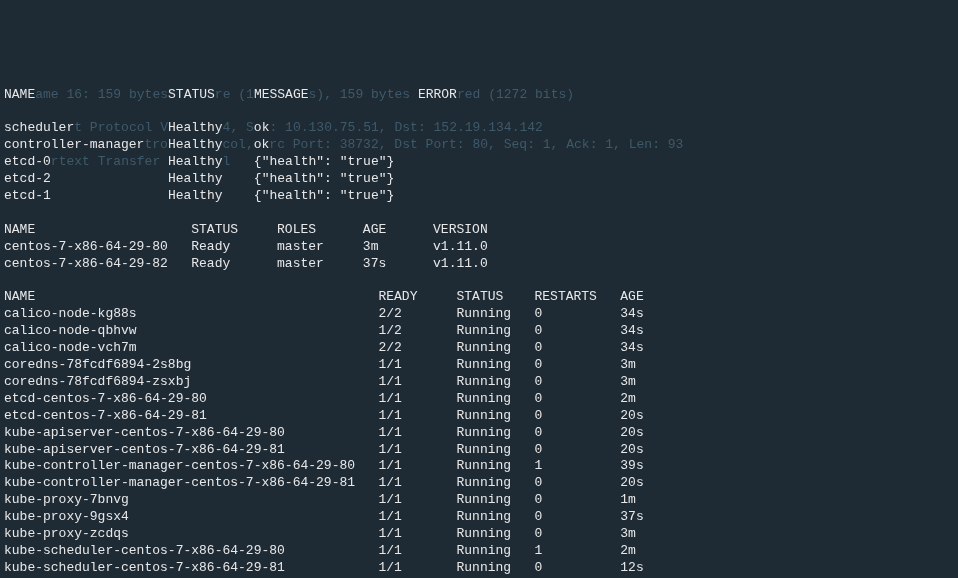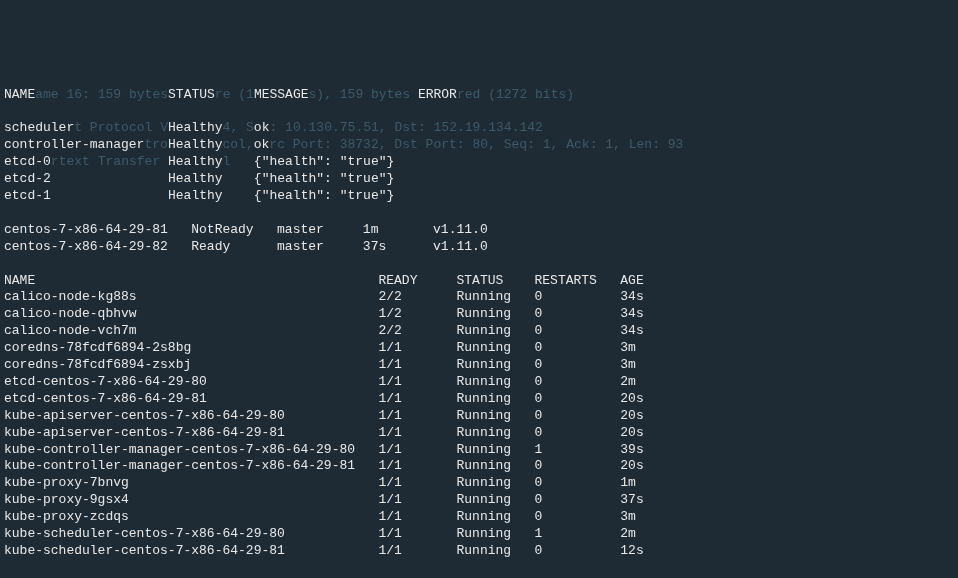--- a/index.html
+++ b/index.html
@@ -21,21 +21,21 @@
     .fg { color: #e8e8e8; }
   </style>
 </head>
 <body>
 
 
 
 <div class="terminal">
 <span class="line"><span class="fg">NAME</span><span class="ghost">a</span><span class="ghost">m</span><span class="ghost">e</span><span class="fg"> </span><span class="ghost">1</span><span class="ghost">6</span><span class="ghost">:</span><span class="fg"> </span><span class="ghost">1</span><span class="ghost">5</span><span class="ghost">9</span><span class="fg"> </span><span class="ghost">b</span><span class="ghost">y</span><span class="ghost">t</span><span class="ghost">e</span><span class="ghost">s</span><span class="fg">STATUS</span><span class="ghost">r</span><span class="ghost">e</span><span class="fg"> </span><span class="ghost">(</span><span class="ghost">1</span><span class="fg">MESSAGE</span><span class="ghost">s</span><span class="ghost">)</span><span class="ghost">,</span><span class="fg"> </span><span class="ghost">1</span><span class="ghost">5</span><span class="ghost">9</span><span class="fg"> </span><span class="ghost">b</span><span class="ghost">y</span><span class="ghost">t</span><span class="ghost">e</span><span class="ghost">s</span><span class="fg"> </span><span class="fg">ERROR</span><span class="ghost">r</span><span class="ghost">e</span><span class="ghost">d</span><span class="fg"> </span><span class="ghost">(</span><span class="ghost">1</span><span class="ghost">2</span><span class="ghost">7</span><span class="ghost">2</span><span class="fg"> </span><span class="ghost">b</span><span class="ghost">i</span><span class="ghost">t</span><span class="ghost">s</span><span class="ghost">)</span></span>
 <span id="cs-block"><span class="line"><span class="fg">scheduler</span><span class="ghost">t</span><span class="fg"> </span><span class="ghost">P</span><span class="ghost">r</span><span class="ghost">o</span><span class="ghost">t</span><span class="ghost">o</span><span class="ghost">c</span><span class="ghost">o</span><span class="ghost">l</span><span class="fg"> </span><span class="ghost">V</span><span class="fg">Healthy</span><span class="ghost">4</span><span class="ghost">,</span><span class="fg"> </span><span class="ghost">S</span><span class="fg">ok</span><span class="ghost">:</span><span class="fg"> </span><span class="ghost">1</span><span class="ghost">0</span><span class="ghost">.</span><span class="ghost">1</span><span class="ghost">3</span><span class="ghost">0</span><span class="ghost">.</span><span class="ghost">7</span><span class="ghost">5</span><span class="ghost">.</span><span class="ghost">5</span><span class="ghost">1</span><span class="ghost">,</span><span class="fg"> </span><span class="ghost">D</span><span class="ghost">s</span><span class="ghost">t</span><span class="ghost">:</span><span class="fg"> </span><span class="ghost">1</span><span class="ghost">5</span><span class="ghost">2</span><span class="ghost">.</span><span class="ghost">1</span><span class="ghost">9</span><span class="ghost">.</span><span class="ghost">1</span><span class="ghost">3</span><span class="ghost">4</span><span class="ghost">.</span><span class="ghost">1</span><span class="ghost">4</span><span class="ghost">2</span></span><span class="line"><span class="fg">controller-manager</span><span class="ghost">t</span><span class="ghost">r</span><span class="ghost">o</span><span class="fg">Healthy</span><span class="ghost">c</span><span class="ghost">o</span><span class="ghost">l</span><span class="ghost">,</span><span class="fg">ok</span><span class="ghost">r</span><span class="ghost">c</span><span class="fg"> </span><span class="ghost">P</span><span class="ghost">o</span><span class="ghost">r</span><span class="ghost">t</span><span class="ghost">:</span><span class="fg"> </span><span class="ghost">3</span><span class="ghost">8</span><span class="ghost">7</span><span class="ghost">3</span><span class="ghost">2</span><span class="ghost">,</span><span class="fg"> </span><span class="ghost">D</span><span class="ghost">s</span><span class="ghost">t</span><span class="fg"> </span><span class="ghost">P</span><span class="ghost">o</span><span class="ghost">r</span><span class="ghost">t</span><span class="ghost">:</span><span class="fg"> </span><span class="ghost">8</span><span class="ghost">0</span><span class="ghost">,</span><span class="fg"> </span><span class="ghost">S</span><span class="ghost">e</span><span class="ghost">q</span><span class="ghost">:</span><span class="fg"> </span><span class="ghost">1</span><span class="ghost">,</span><span class="fg"> </span><span class="ghost">A</span><span class="ghost">c</span><span class="ghost">k</span><span class="ghost">:</span><span class="fg"> </span><span class="ghost">1</span><span class="ghost">,</span><span class="fg"> </span><span class="ghost">L</span><span class="ghost">e</span><span class="ghost">n</span><span class="ghost">:</span><span class="fg"> </span><span class="ghost">9</span><span class="ghost">3</span></span><span class="line"><span class="fg">etcd-0</span><span class="ghost">r</span><span class="ghost">t</span><span class="ghost">e</span><span class="ghost">x</span><span class="ghost">t</span><span class="fg"> </span><span class="ghost">T</span><span class="ghost">r</span><span class="ghost">a</span><span class="ghost">n</span><span class="ghost">s</span><span class="ghost">f</span><span class="ghost">e</span><span class="ghost">r</span><span class="fg"> </span><span class="fg">Healthy</span><span class="ghost">l</span><span class="fg"> </span><span class="fg"> </span><span class="fg"> </span><span class="fg">{"health":</span><span class="fg"> </span><span class="fg">"true"}</span><span class="fg"> </span><span class="fg"> </span><span class="fg"> </span></span><span class="line"><span class="fg">etcd-2</span><span class="fg"> </span><span class="fg"> </span><span class="fg"> </span><span class="fg"> </span><span class="fg"> </span><span class="fg"> </span><span class="fg"> </span><span class="fg"> </span><span class="fg"> </span><span class="fg"> </span><span class="fg"> </span><span class="fg"> </span><span class="fg"> </span><span class="fg"> </span><span class="fg"> </span><span class="fg">Healthy</span><span class="fg"> </span><span class="fg"> </span><span class="fg"> </span><span class="fg"> </span><span class="fg">{"health":</span><span class="fg"> </span><span class="fg">"true"}</span><span class="fg"> </span><span class="fg"> </span><span class="fg"> </span></span><span class="line"><span class="fg">etcd-1</span><span class="fg"> </span><span class="fg"> </span><span class="fg"> </span><span class="fg"> </span><span class="fg"> </span><span class="fg"> </span><span class="fg"> </span><span class="fg"> </span><span class="fg"> </span><span class="fg"> </span><span class="fg"> </span><span class="fg"> </span><span class="fg"> </span><span class="fg"> </span><span class="fg"> </span><span class="fg">Healthy</span><span class="fg"> </span><span class="fg"> </span><span class="fg"> </span><span class="fg"> </span><span class="fg">{"health":</span><span class="fg"> </span><span class="fg">"true"}</span><span class="fg"> </span><span class="fg"> </span><span class="fg"> </span></span></span>
-<span id="ns-block"><span class="line">centos-7-x86-64-29-81   NotReady   master     1m       v1.11.0</span><span class="line">centos-7-x86-64-29-82   Ready      master     37s      v1.11.0</span></span>
+<span id="ns-block"><span class="line">NAME                    STATUS     ROLES      AGE      VERSION</span><span class="line">centos-7-x86-64-29-80   Ready      master     3m       v1.11.0</span><span class="line">centos-7-x86-64-29-82   Ready      master     37s      v1.11.0</span></span>
 <span id="ps-block"><span class="line">NAME                                            READY     STATUS    RESTARTS   AGE</span><span class="line">calico-node-kg88s                               2/2       Running   0          34s</span><span class="line">calico-node-qbhvw                               1/2       Running   0          34s</span><span class="line">calico-node-vch7m                               2/2       Running   0          34s</span><span class="line">coredns-78fcdf6894-2s8bg                        1/1       Running   0          3m</span><span class="line">coredns-78fcdf6894-zsxbj                        1/1       Running   0          3m</span><span class="line">etcd-centos-7-x86-64-29-80                      1/1       Running   0          2m</span><span class="line">etcd-centos-7-x86-64-29-81                      1/1       Running   0          20s</span><span class="line">kube-apiserver-centos-7-x86-64-29-80            1/1       Running   0          20s</span><span class="line">kube-apiserver-centos-7-x86-64-29-81            1/1       Running   0          20s</span><span class="line">kube-controller-manager-centos-7-x86-64-29-80   1/1       Running   1          39s</span><span class="line">kube-controller-manager-centos-7-x86-64-29-81   1/1       Running   0          20s</span><span class="line">kube-proxy-7bnvg                                1/1       Running   0          1m</span><span class="line">kube-proxy-9gsx4                                1/1       Running   0          37s</span><span class="line">kube-proxy-zcdqs                                1/1       Running   0          3m</span><span class="line">kube-scheduler-centos-7-x86-64-29-80            1/1       Running   1          2m</span><span class="line">kube-scheduler-centos-7-x86-64-29-81            1/1       Running   0          12s</span></span>
 
 <span class="line"></span>
 
 
 
 </div>
 
 
 

